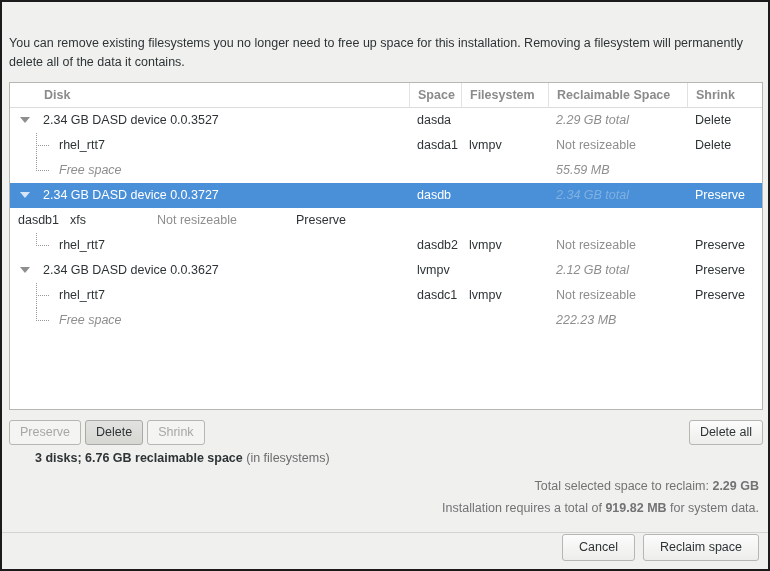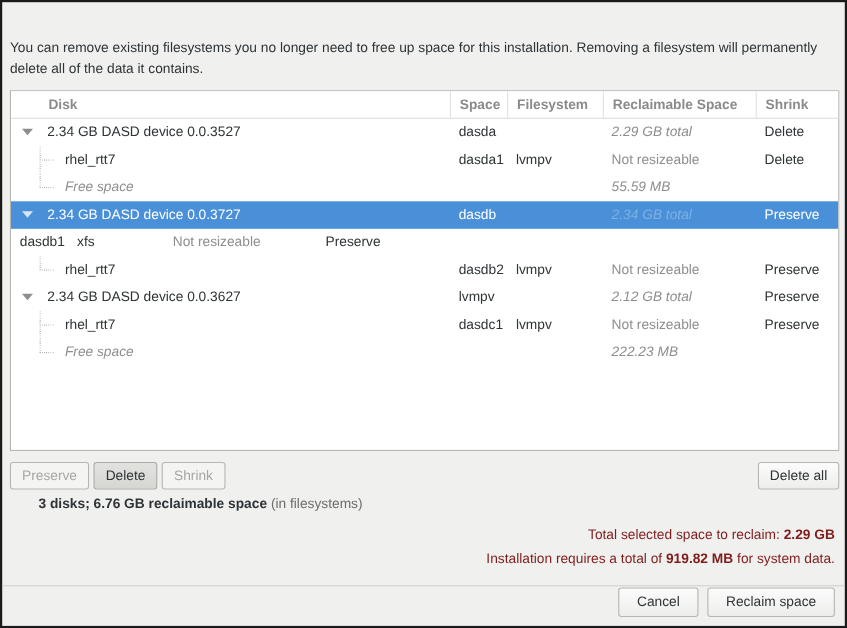--- a/index.html
+++ b/index.html
@@ -193,21 +193,21 @@
   .summary b { font-weight: bold; }
   .summary .paren { color: #6d6d6d; }
 
   .totals {
     position: absolute;
     right: 9px;
     top: 473px;
     width: 740px;
     text-align: right;
     font-size: 12.5px;
-    color: #7f1d1d;
+    color: #737373;
     line-height: 22px;
   }
   .totals b { font-weight: bold; }
 
   .foot-sep {
     position: absolute;
     left: 0;
     right: 0;
     bottom: 36px;
     height: 1px;

